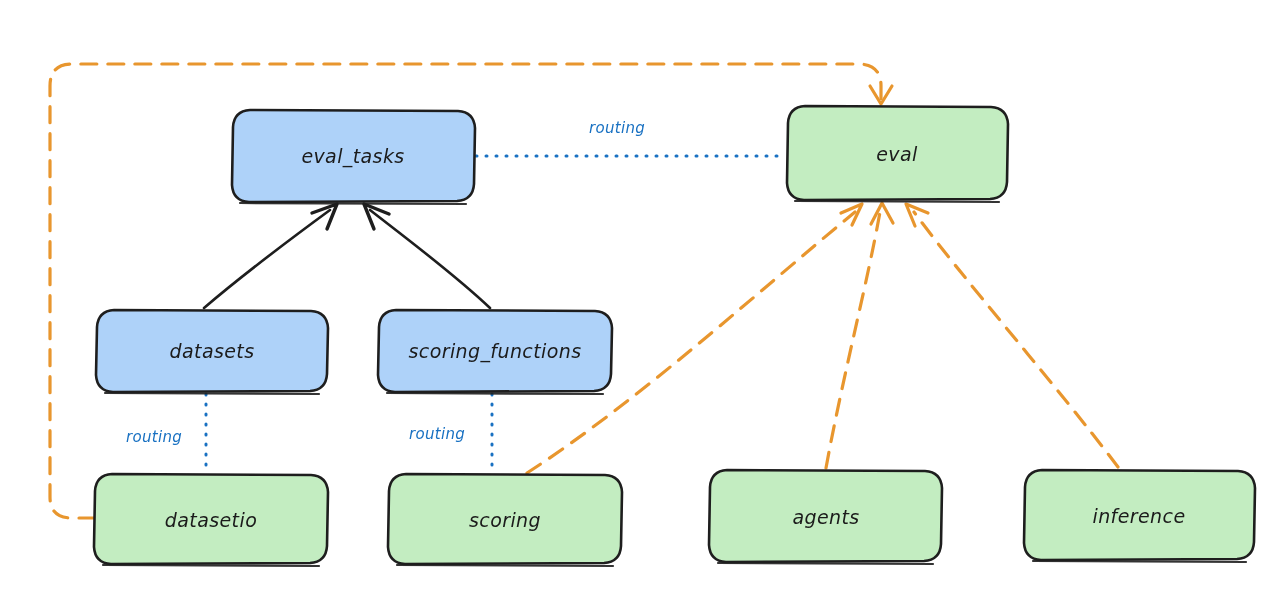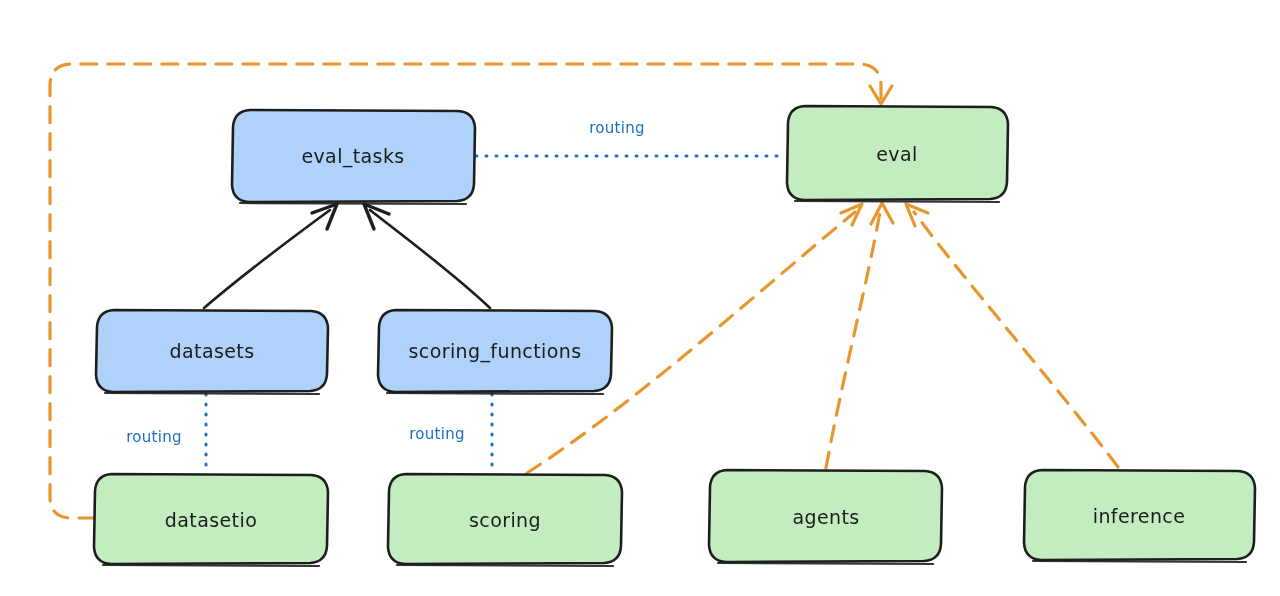--- a/index.html
+++ b/index.html
@@ -11,20 +11,21 @@
     width: 1280px;
     height: 596px;
     overflow: hidden;
     font-family: "DejaVu Sans", sans-serif;
   }
   #canvas {
     position: relative;
     width: 1280px;
     height: 536px;
     background: #ffffff;
+    font-style: italic;
   }
   #diagram-svg {
     position: absolute;
     top: 0;
     left: 0;
     width: 1280px;
     height: 596px;
   }
   .node-label {
     font-family: "DejaVu Sans", sans-serif;

